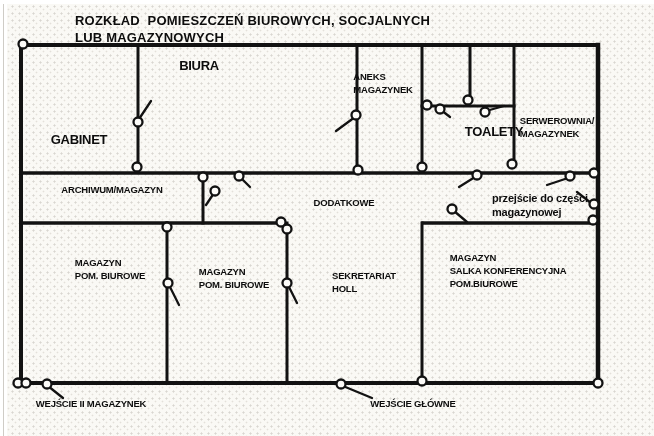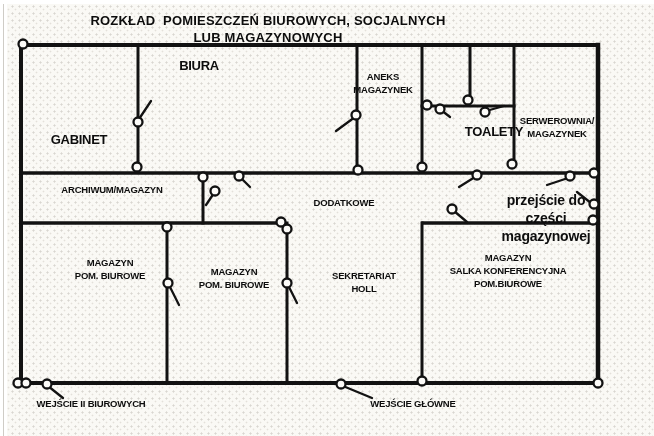--- a/index.html
+++ b/index.html
@@ -17,31 +17,30 @@
     background-size:7px 7px, 7px 7px;
     background-position:2px 3px, 5px 6px;
   }
   .edge-left{position:absolute;left:0;top:0;width:7px;height:100%;background:#ffffff;}
   .edge-left-line{position:absolute;left:3px;top:0;width:1px;height:100%;background:#cfccc6;}
   .edge-top{position:absolute;left:0;top:0;width:100%;height:4px;background:#ffffff;}
   svg{position:absolute;left:0;top:0;}
   .lbl{
     position:absolute;
     transform:translateX(-50%);
-    text-align:center;
     font-weight:bold;
     color:#0d0d0d;
     white-space:pre-wrap;
     line-height:1.3;
   }
   .title{font-size:13px;letter-spacing:.2px;}
   .big{font-size:13px;letter-spacing:-.3px;}
   .mid{font-size:13px;letter-spacing:-.3px;margin-left:25px;}
   .small{font-size:9.5px;letter-spacing:-.2px;line-height:1.35;}
-  .passage{font-size:14px;letter-spacing:-.2px;}
+  .passage{font-size:11px;letter-spacing:-.2px;}
 </style>
 </head>
 <body>
 
 <div class="paper"></div>
 <div class="edge-left"></div>
 <div class="edge-left-line"></div>
 <div class="edge-top"></div>
 
 <svg width="654" height="436" viewBox="0 0 654 436">
@@ -135,14 +134,14 @@
 <div class="lbl passage" style="left:546px;top:191px;">przejście do części magazynowej</div>
 <div class="lbl small" style="left:110px;top:257px;">MAGAZYN
 POM. BIUROWE</div>
 <div class="lbl small" style="left:234px;top:266px;">MAGAZYN
 POM. BIUROWE</div>
 <div class="lbl small" style="left:344px;top:270px;margin-left:20px;">SEKRETARIAT
 HOLL</div>
 <div class="lbl small" style="left:508px;top:252px;">MAGAZYN
 SALKA KONFERENCYJNA
 POM.BIUROWE</div>
-<div class="lbl small" style="left:91px;top:398px;">WEJŚCIE II BIUROWYCH</div>
+<div class="lbl small" style="left:91px;top:398px;">WEJŚCIE II MAGAZYNEK</div>
 <div class="lbl small" style="left:413px;top:398px;">WEJŚCIE GŁÓWNE</div>
 
 </body></html>

